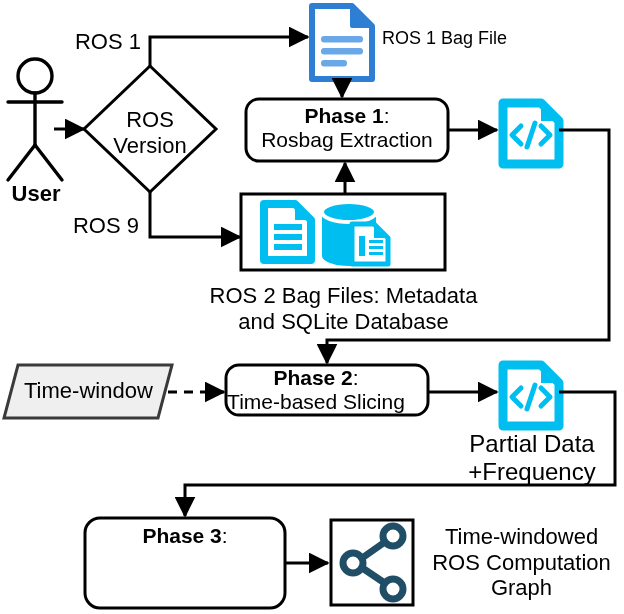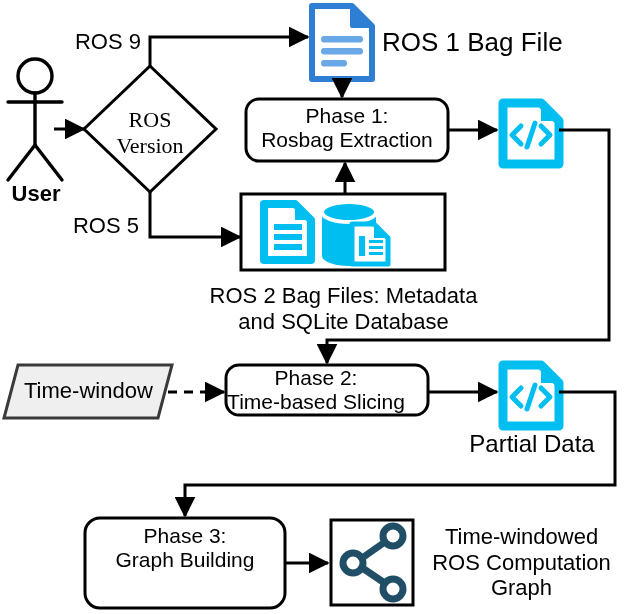--- a/index.html
+++ b/index.html
@@ -3,21 +3,21 @@
 <meta charset="utf-8">
 <style>
   html,body{margin:0;padding:0;background:#ffffff;}
   body{width:624px;height:614px;position:relative;overflow:hidden;
        font-family:"Liberation Sans","DejaVu Sans",sans-serif;color:#000;}
   #stage{position:absolute;left:0;top:0;width:624px;height:614px;}
   svg.layer{position:absolute;left:0;top:0;width:624px;height:614px;overflow:visible;}
   .lbl{position:absolute;white-space:pre;line-height:1.12;}
   .c{text-align:center;}
   .proc-text{position:absolute;text-align:center;line-height:1.16;}
-  b{font-weight:normal;}
+  b{font-weight:bold;}
 </style>
 </head>
 <body>
 
 <div id="stage">
 
   <svg class="layer" viewBox="0 0 624 614">
     <defs>
       <marker id="arrow" viewBox="0 0 10 10" refX="9.2" refY="5" markerWidth="7" markerHeight="7" orient="auto-start-reverse">
         <path d="M 0 0 L 10 5 L 0 10 z" fill="#000"></path>
@@ -120,30 +120,30 @@
       <line x1="355" y1="563" x2="392" y2="537"></line>
       <line x1="355" y1="563" x2="392" y2="588"></line>
       <circle cx="353" cy="563" r="10"></circle>
       <circle cx="393" cy="536" r="10"></circle>
       <circle cx="393" cy="589" r="10"></circle>
     </g>
   </svg>
 
   <div class="lbl c" style="left:0px;top:182px;width:72px;font-size:22px;font-weight:bold;">User</div>
 
-  <div class="lbl c" style="left:65px;top:30px;width:86px;font-size:22px;">ROS 9</div>
+  <div class="lbl c" style="left:65px;top:30px;width:86px;font-size:22px;">ROS 1</div>
 
-  <div class="lbl c" style="left:63px;top:214px;width:86px;font-size:22px;">ROS 5</div>
+  <div class="lbl c" style="left:63px;top:214px;width:86px;font-size:22px;">ROS 9</div>
 
-  <div class="proc-text" style="left:100px;top:107px;width:100px;font-size:22px;font-family:Liberation Serif, serif;">
+  <div class="proc-text" style="left:100px;top:107px;width:100px;font-size:22px;">
     <div>ROS</div>
     <div>Version</div>
   </div>
 
-  <div class="lbl" style="left:382px;top:28px;font-size:26px;">ROS 1 Bag File</div>
+  <div class="lbl" style="left:382px;top:28px;font-size:18px;">ROS 1 Bag File</div>
 
   <div class="proc-text" style="left:246px;top:104px;width:202px;font-size:21px;">
     <div><b>Phase 1</b><span>:</span></div>
     <div>Rosbag Extraction</div>
   </div>
 
 
   <div class="proc-text" style="left:186px;top:283px;width:315px;font-size:22px;">
     <div>ROS 2 Bag Files: Metadata</div>
     <div>and SQLite Database</div>
@@ -151,25 +151,25 @@
 
   <div class="lbl" style="left:24px;top:379px;font-size:22px;">Time-window</div>
 
   <div class="proc-text" style="left:226px;top:366px;width:180px;font-size:21px;">
     <div><b>Phase 2</b><span>:</span></div>
     <div>Time-based Slicing</div>
   </div>
 
   <div class="proc-text" style="left:458px;top:430px;width:148px;font-size:24px;">
     <div>Partial Data</div>
+    <div>+Frequency</div>
   </div>
 
   <div class="proc-text" style="left:85px;top:524px;width:200px;font-size:21px;">
     <div><b>Phase 3</b><span>:</span></div>
-    <div>Graph Building</div>
   </div>
 
   <div class="proc-text" style="left:419px;top:524px;width:205px;font-size:22px;">
     <div>Time-windowed</div>
     <div>ROS Computation</div>
     <div>Graph</div>
   </div>
 
 </div>
 

